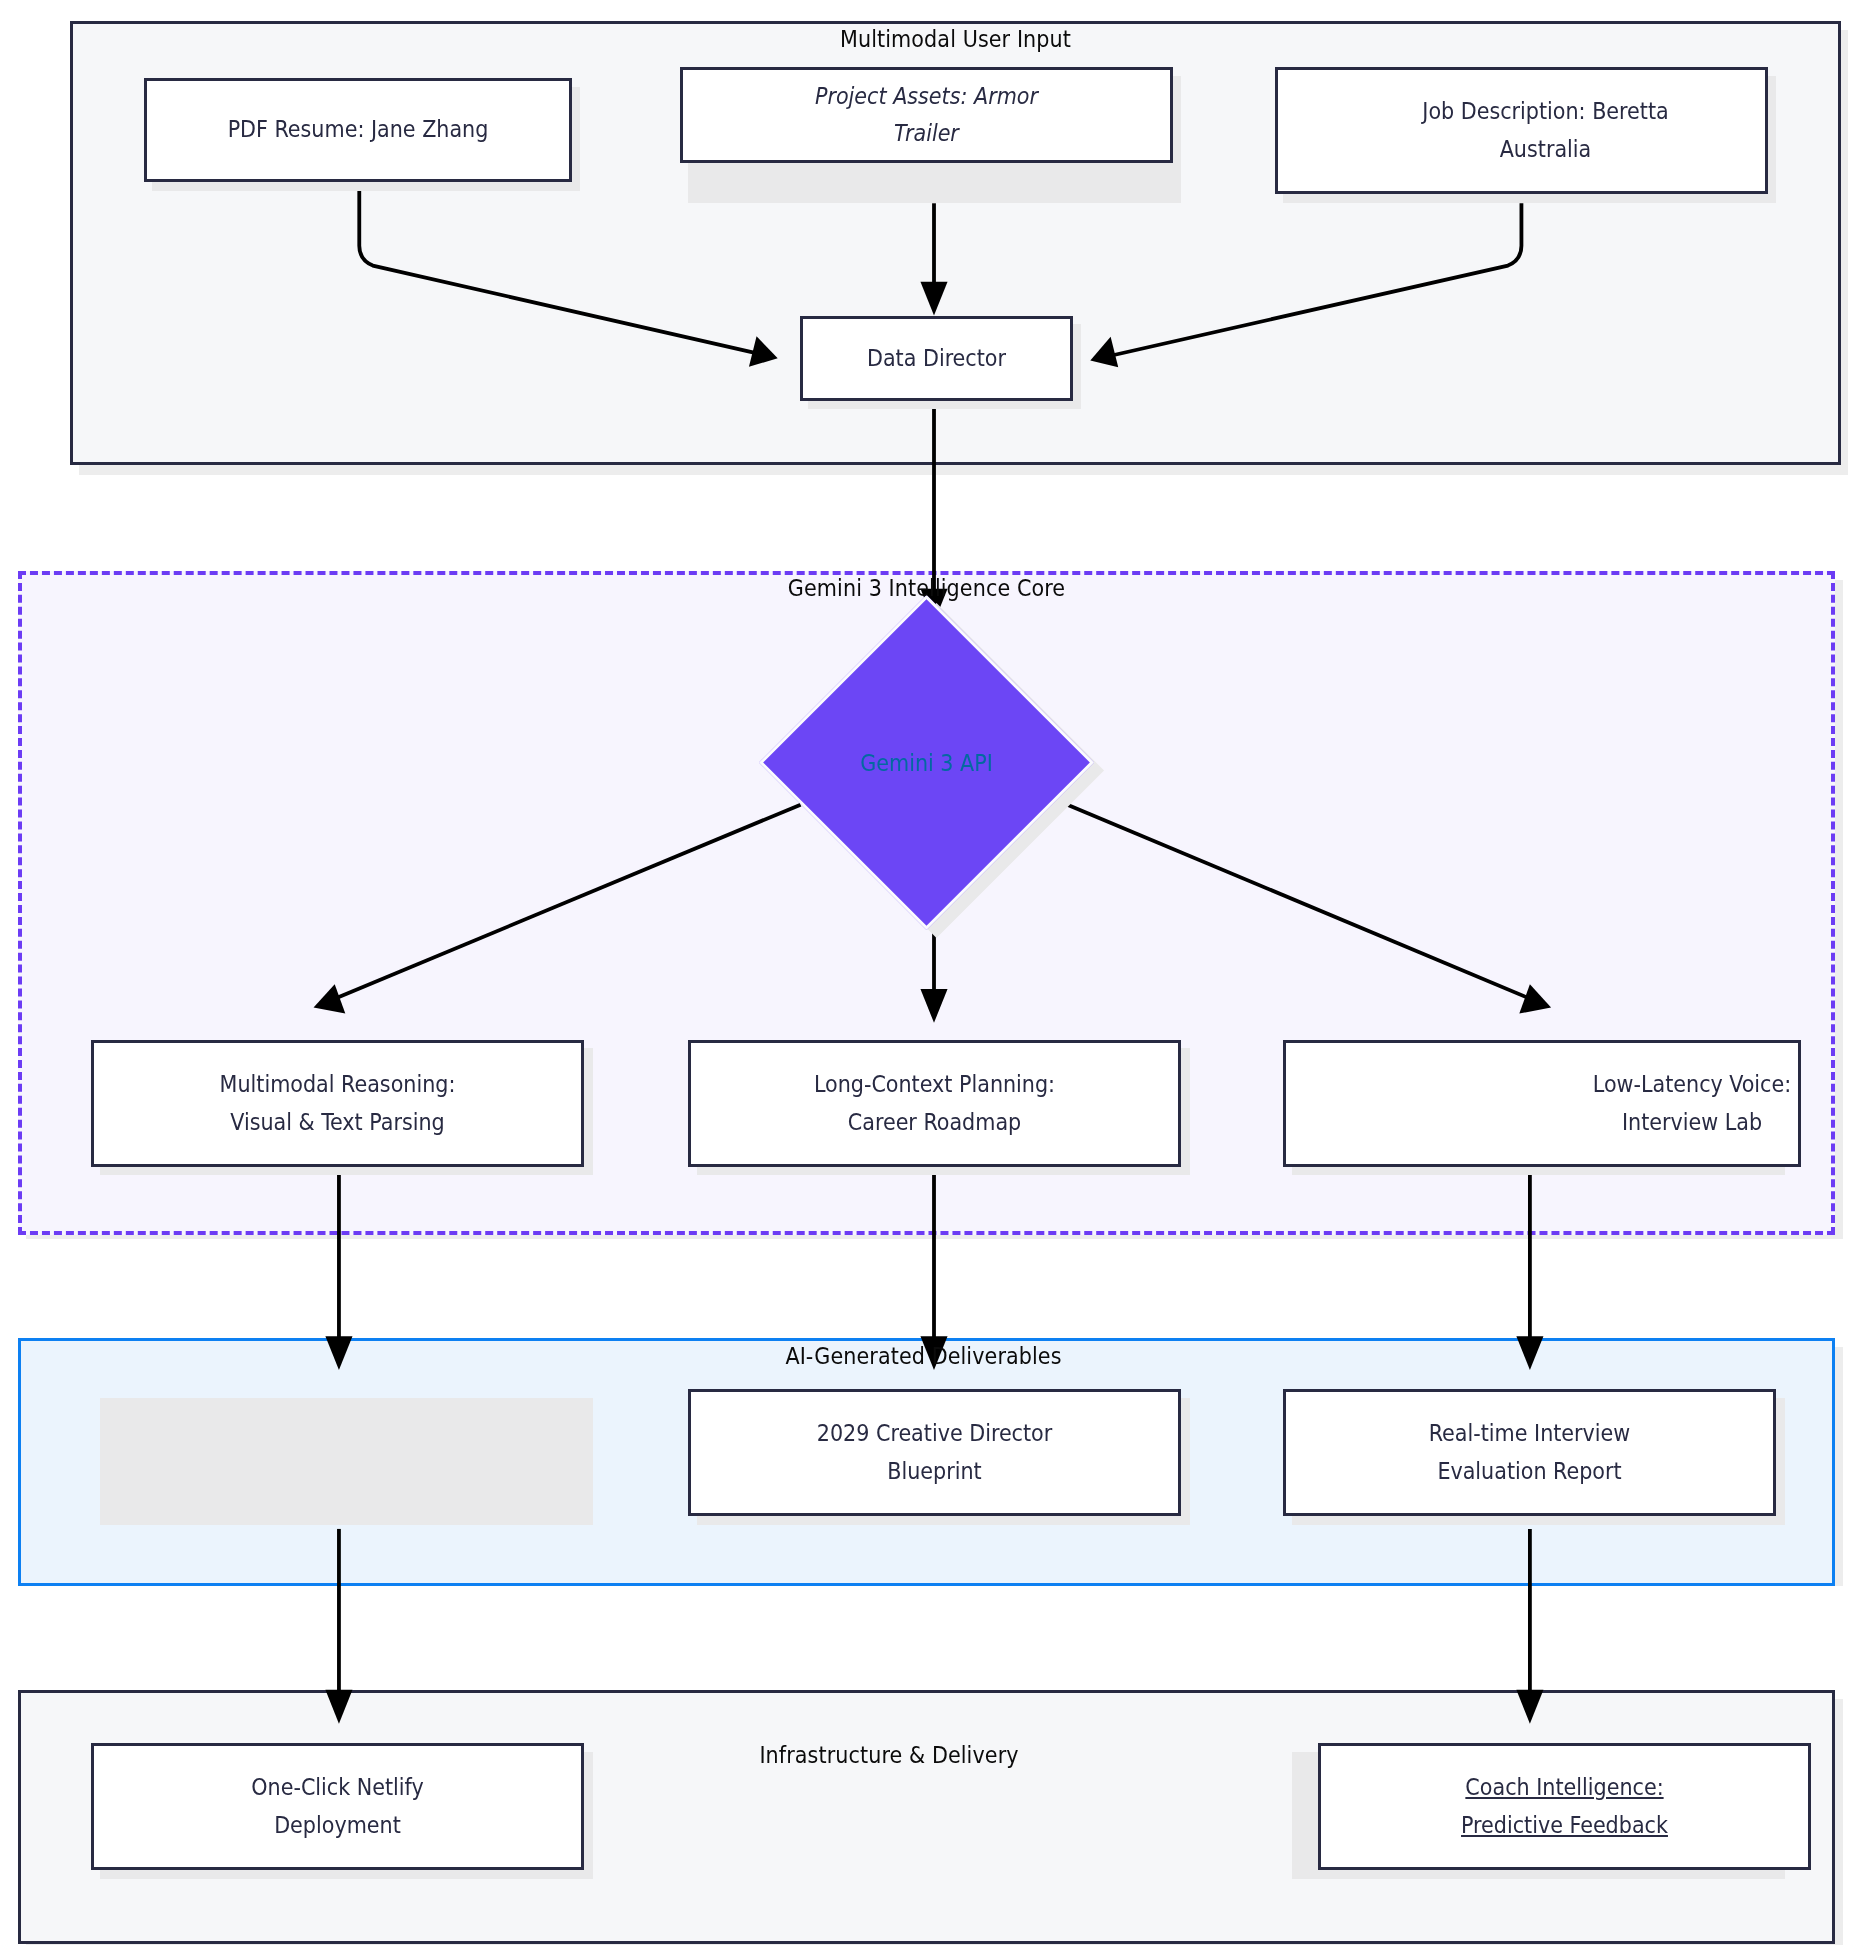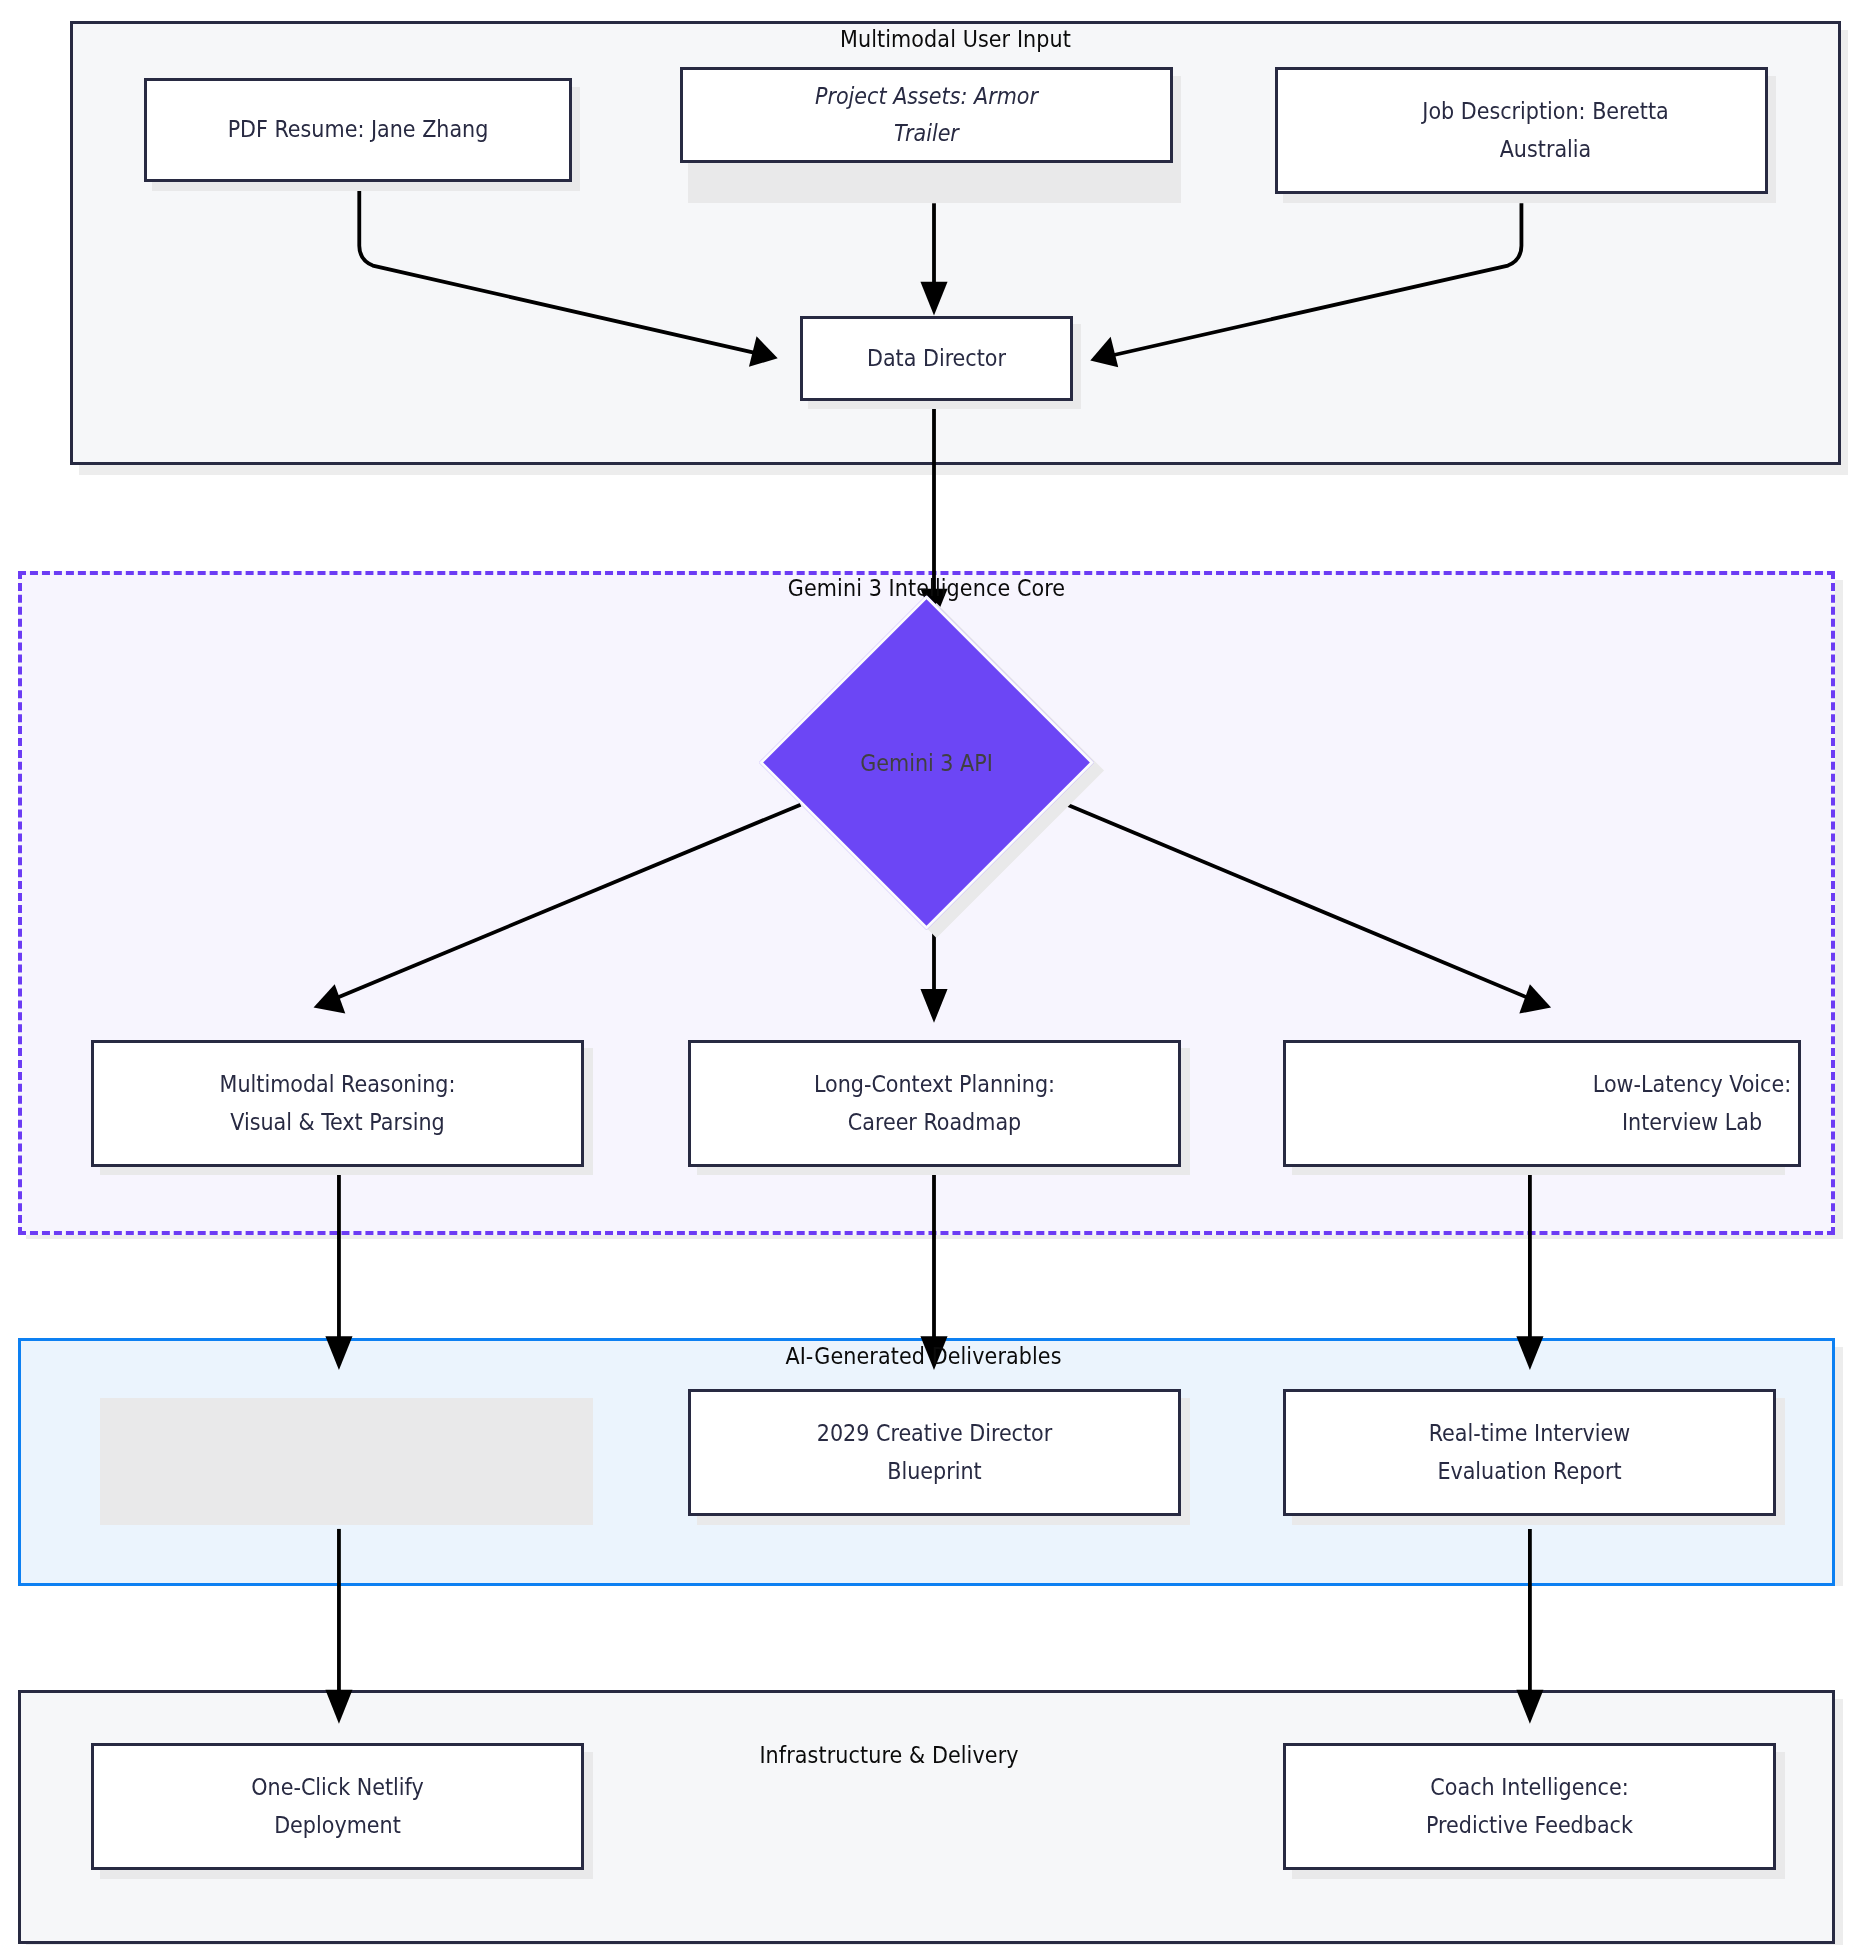--- a/index.html
+++ b/index.html
@@ -96,21 +96,21 @@
     border: 3px solid #fbfbfe;
     transform: rotate(45deg);
     box-sizing: border-box;
   }
   .diamond-label {
     position: absolute;
     inset: 0;
     display: flex;
     align-items: center;
     justify-content: center;
-    color: #404040;
+    color: #0369a1;
     font-size: 23px;
     white-space: nowrap;
     z-index: 7;
   }
 
   
   #edges {
     position: absolute;
     left: 0;
     top: 0;
@@ -272,19 +272,19 @@
 Evaluation Report</span>
   </div>
 
   <div class="node-shadow" style="left:100px; top:1752px; width:493px; height:127px;"></div>
   <div class="node" style="left:91px; top:1743px; width:493px; height:127px;">
     <span class="node-label">One-Click Netlify
 Deployment</span>
   </div>
 
   <div class="node-shadow" style="left:1292px; top:1752px; width:493px; height:127px;"></div>
-  <div class="node" style="left:1283px; top:1743px; width:493px; height:127px;">
+  <div class="node" style="left:1318px; top:1743px; width:493px; height:127px;text-decoration:underline;">
     <span class="node-label">Coach Intelligence:
 Predictive Feedback</span>
   </div>
 
 </div>
 
 
 </body></html>

